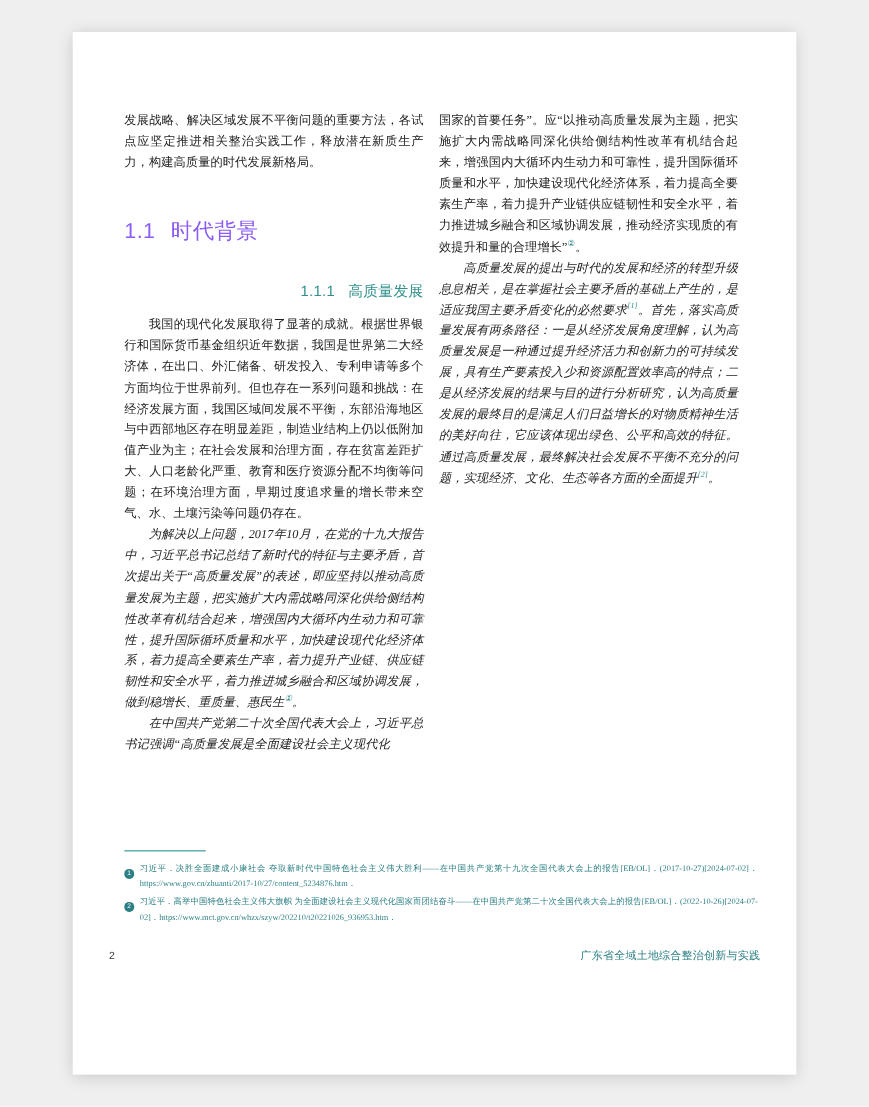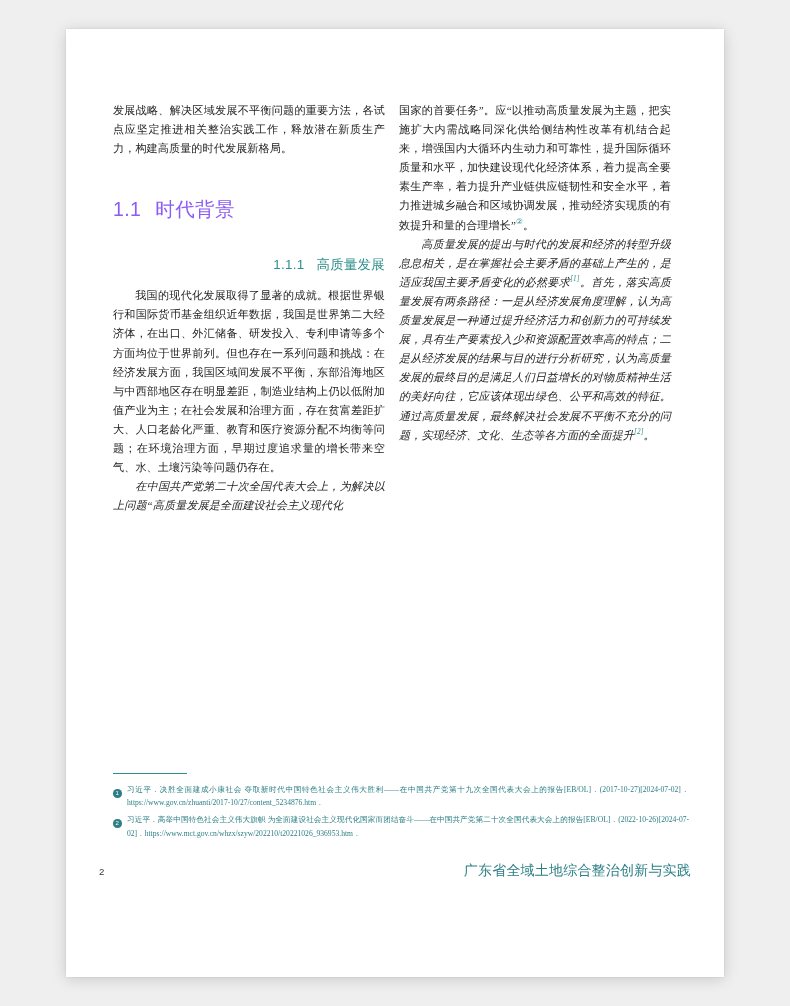--- a/index.html
+++ b/index.html
@@ -134,21 +134,21 @@
     display: flex;
     align-items: baseline;
     justify-content: space-between;
   }
   #page-number {
     font-size: 9.6px;
     color: #3a3a3a;
     font-family: "Liberation Sans", "DejaVu Sans", sans-serif;
   }
   #footer-title {
-    font-size: 14px;
+    font-size: 10px;
     color: #2c7f84;
     letter-spacing: 0.2px;
     font-family: Liberation Mono, monospace;
   }
 </style>
 </head>
 <body>
 
 <div id="page">
 
@@ -162,22 +162,23 @@
         <h2 class="h-sec">
           <span class="num">1.1</span><span>时代背景</span>
         </h2>
 
         <h3 class="h-sub">
           <span class="num">1.1.1</span><span>高质量发展</span>
         </h3>
 
         <p class="body indent">我国的现代化发展取得了显著的成就。根据世界银行和国际货币基金组织近年数据，我国是世界第二大经济体，在出口、外汇储备、研发投入、专利申请等多个方面均位于世界前列。但也存在一系列问题和挑战：在经济发展方面，我国区域间发展不平衡，东部沿海地区与中西部地区存在明显差距，制造业结构上仍以低附加值产业为主；在社会发展和治理方面，存在贫富差距扩大、人口老龄化严重、教育和医疗资源分配不均衡等问题；在环境治理方面，早期过度追求量的增长带来空气、水、土壤污染等问题仍存在。</p>
 
-
-        <p class="body indent">在中国共产党第二十次全国代表大会上，为解决以上问题“高质量发展是全面建设社会主义现代化</p>
+        <p class="body indent"><span>为解决以上问题，2017年10月，在党的十九大报告中，习近平总书记总结了新时代的特征与主要矛盾，首次提出关于“高质量发展”的表述，即应坚持以推动高质量发展为主题，把实施扩大内需战略同深化供给侧结构性改革有机结合起来，增强国内大循环内生动力和可靠性，提升国际循环质量和水平，加快建设现代化经济体系，着力提高全要素生产率，着力提升产业链、供应链韧性和安全水平，着力推进城乡融合和区域协调发展，做到稳增长、重质量、惠民生</span><sup class="circ">①</sup><span>。</span></p>
+
+        <p class="body indent">在中国共产党第二十次全国代表大会上，习近平总书记强调“高质量发展是全面建设社会主义现代化</p>
 
       </div>
 
       <div class="col">
 
         <p class="body"><span>国家的首要任务”。应“以推动高质量发展为主题，把实施扩大内需战略同深化供给侧结构性改革有机结合起来，增强国内大循环内生动力和可靠性，提升国际循环质量和水平，加快建设现代化经济体系，着力提高全要素生产率，着力提升产业链供应链韧性和安全水平，着力推进城乡融合和区域协调发展，推动经济实现质的有效提升和量的合理增长”</span><sup class="circ">②</sup><span>。</span></p>
 
         <p class="body indent"><span>高质量发展的提出与时代的发展和经济的转型升级息息相关，是在掌握社会主要矛盾的基础上产生的，是适应我国主要矛盾变化的必然要求</span><sup class="ref">[1]</sup><span>。首先，落实高质量发展有两条路径：一是从经济发展角度理解，认为高质量发展是一种通过提升经济活力和创新力的可持续发展，具有生产要素投入少和资源配置效率高的特点；二是从经济发展的结果与目的进行分析研究，认为高质量发展的最终目的是满足人们日益增长的对物质精神生活的美好向往，它应该体现出绿色、公平和高效的特征。通过高质量发展，最终解决社会发展不平衡不充分的问题，实现经济、文化、生态等各方面的全面提升</span><sup class="ref">[2]</sup><span>。</span></p>
 
 

